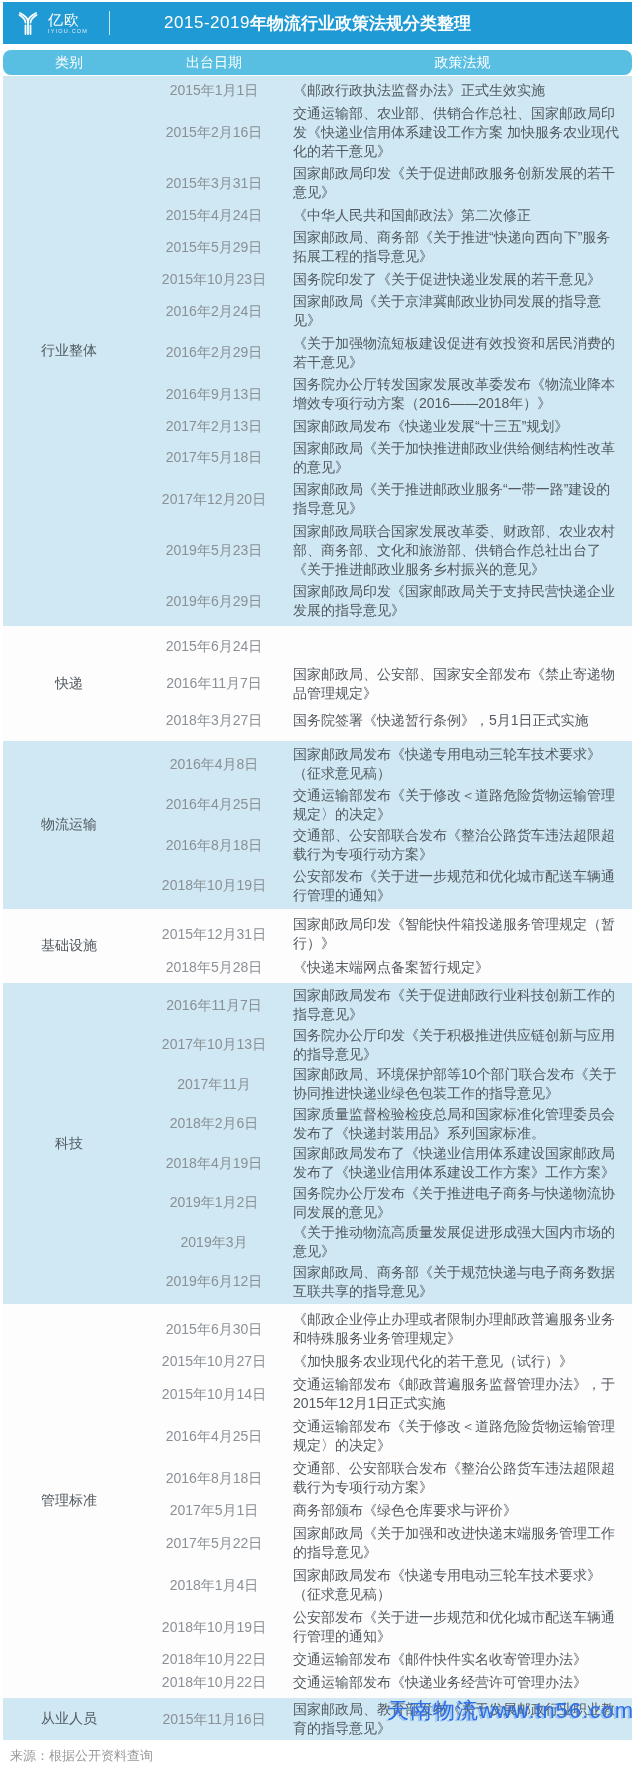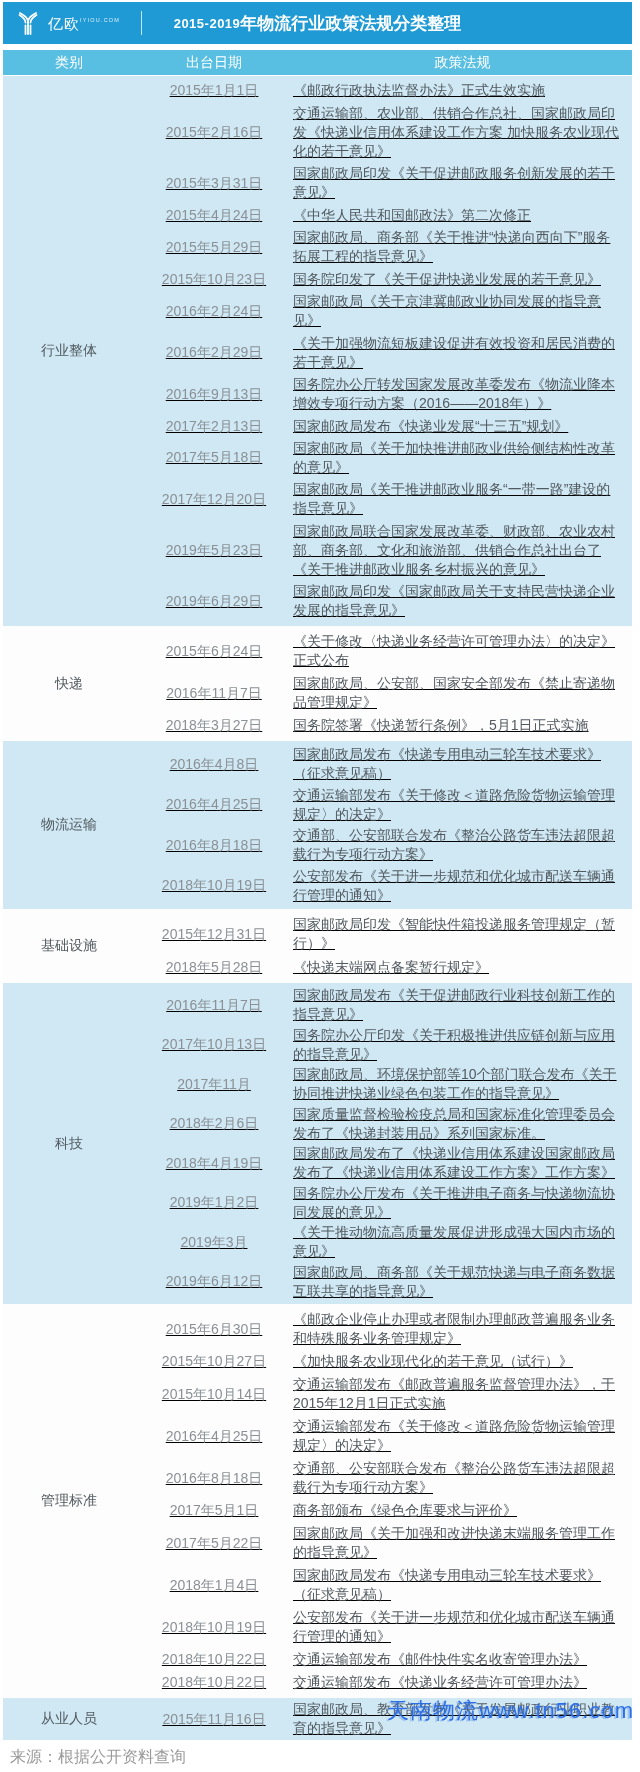--- a/index.html
+++ b/index.html
@@ -5,52 +5,52 @@
   * { box-sizing: border-box; margin: 0; padding: 0; }
   html,body { background:#fff; }
   body { width:640px; font-family:"Liberation Sans","DejaVu Sans",sans-serif; }
   .page { position:relative; width:640px; height:1772px; background:#fff; overflow:hidden; }
 
   
   .header-bar { position:absolute; left:3px; right:8px; top:2px; height:42px;
                 background:var(--header-bg,#1f9ad4); display:flex; align-items:center; padding-left:12px; }
   .logo { display:flex; align-items:center; gap:7px; position:relative; z-index:2; }
   .logo-icon { width:26px; height:26px; display:block; }
-  .logo-txtcol { display:flex; flex-direction:row; line-height:1; }
+  .logo-txtcol { display:flex; flex-direction:column; line-height:1; }
   .logo-cn { color:#fff; font-size:15px; font-weight:500; letter-spacing:1px; }
   .logo-sub { color:rgba(255,255,255,.85); font-size:5.5px; letter-spacing:1.2px; margin-top:2px; }
   .logo-divider { width:1px; height:24px; background:rgba(255,255,255,.75); margin-left:14px; }
   .title-wrap { position:absolute; left:0; right:0; top:0; height:42px; display:flex;
                 align-items:center; justify-content:center; color:#fff; z-index:1; }
-  .title-bold { font-size:13px; font-weight:700; letter-spacing:.5px; }
+  .title-bold { font-size:17px; font-weight:400; letter-spacing:.5px; }
   .title-rest { font-size:17px; font-weight:700; }
 
   
   .colheader { position:absolute; left:3px; right:8px; top:50px; height:25px;
                background:var(--colhead-bg,#58bfe2); display:flex; align-items:center;
-               color:#fff; font-size:14px; }
+               color:#fff; font-size:14px;border-radius:8px; }
   .ch-cat { width:132px; text-align:center; }
   .ch-date { width:158px; text-align:center; }
   .ch-policy { flex:1; text-align:center; }
 
   
   .table-body { position:absolute; left:3px; right:8px; top:76px; }
   .section { display:flex; }
   .section.light { background:var(--row-light,#cfe8f4); }
   .section.white { background:var(--row-white,#fdfdfd); }
   .cat { width:132px; flex:none; display:flex; align-items:center; justify-content:center;
          color:var(--text,#525a60); font-size:14px; }
-  .rows { flex:1; display:flex; flex-direction:column; justify-content:space-evenly; padding:2px 0;text-decoration:underline; }
+  .rows { flex:1; display:flex; flex-direction:column; justify-content:space-evenly; padding:2px 0; }
   .row { display:flex; align-items:center; }
   .date { width:158px; flex:none; text-align:center; color:var(--date-text,#8a9095);
           font-size:14px; line-height:19px; }
   .policy { flex:1; color:var(--text,#525a60); font-size:14px; line-height:19px; padding-right:10px; }
 
   
-  .source { position:absolute; left:10px; top:1747px; font-size:16px; color:var(--source-text,#9a9a9a); }
+  .source { position:absolute; left:10px; top:1747px; font-size:13px; color:var(--source-text,#9a9a9a); }
   .watermark { position:absolute; right:6px; top:1696px; font-size:22px; font-weight:500;
                color:var(--watermark,#2e6fe6);
                text-shadow:-2px 1px 0 rgba(46,111,230,.30); letter-spacing:1px; }
 </style>
 </head>
 <body>
 
 <div class="page">
 
   <div class="header-bar">
@@ -156,21 +156,20 @@
     <div class="policy">国家邮政局印发《国家邮政局关于支持民营快递企业发展的指导意见》</div>
   </div>
 </div>
   </div>
 
   <div class="section white" style="min-height: 115px;">
     <div class="cat">快递</div>
     <div class="rows">
   <div class="row">
     <div class="date">2015年6月24日</div>
-    <div class="policy">《关于修改〈快递业务经营许可管理办法〉的决定》正式公布</div>
   </div>
 
   <div class="row">
     <div class="date">2016年11月7日</div>
     <div class="policy">国家邮政局、公安部、国家安全部发布《禁止寄递物品管理规定》</div>
   </div>
 
   <div class="row">
     <div class="date">2018年3月27日</div>
     <div class="policy">国务院签署《快递暂行条例》，5月1日正式实施</div>

